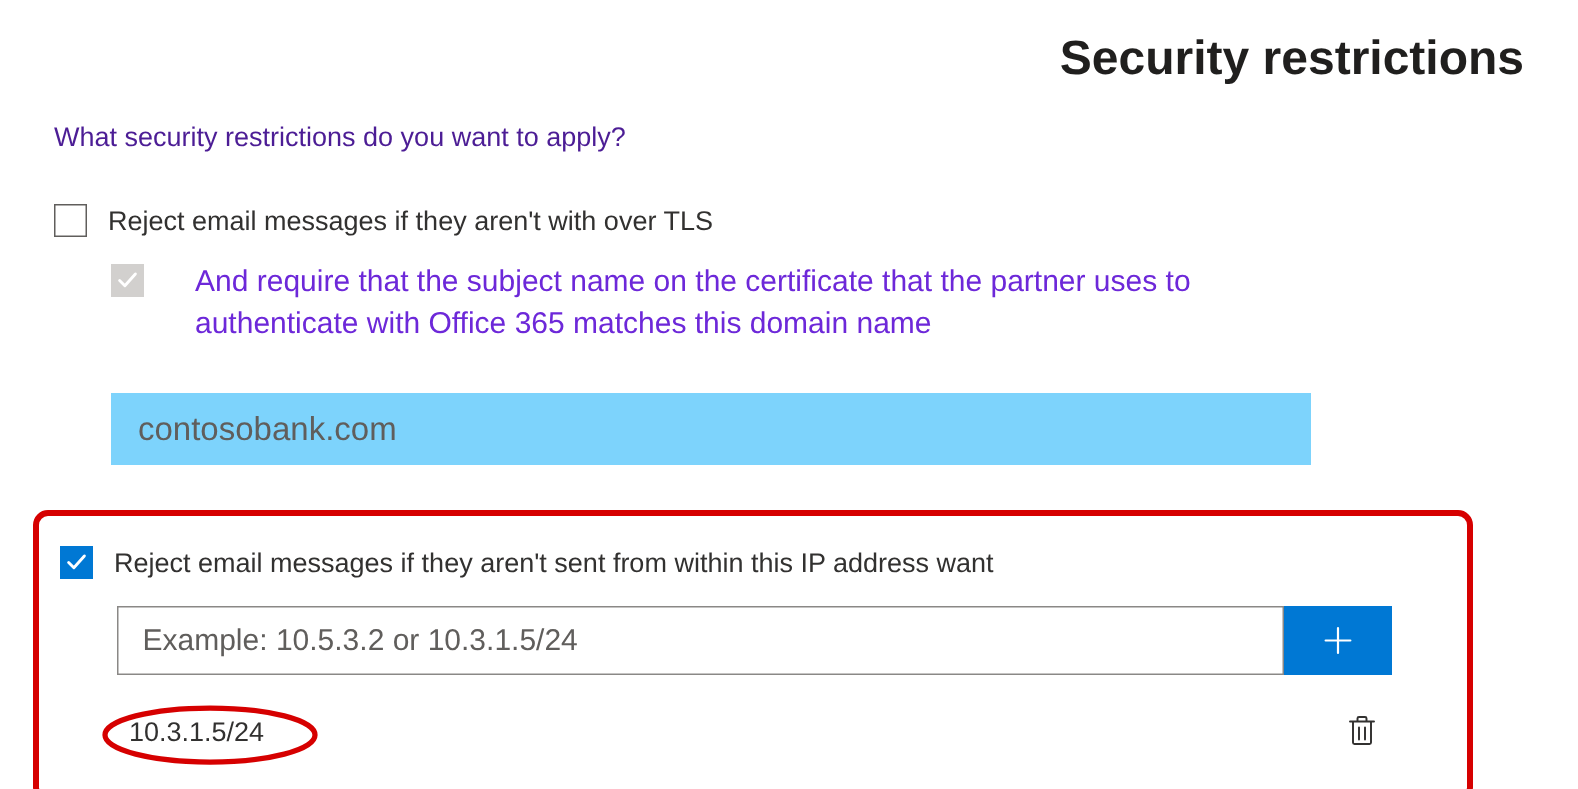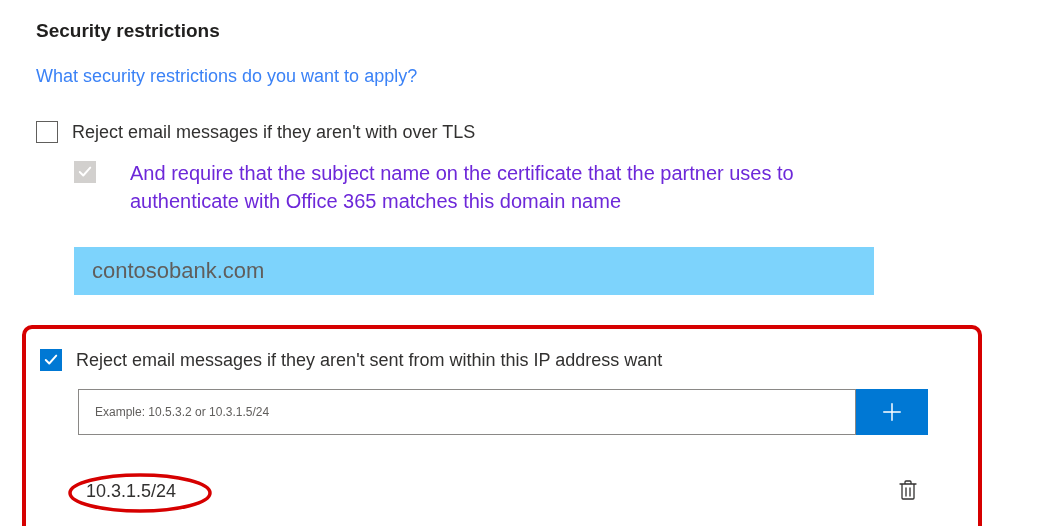--- a/index.html
+++ b/index.html
@@ -5,29 +5,30 @@
     * { box-sizing: border-box; margin: 0; padding: 0; }
     body {
       font-family: 'Segoe UI', Tahoma, sans-serif;
       font-size: 16px;
       color: #323130;
       background: #fff;
       padding: 20px 36px;
       width: 1052px;
     }
     h1.page-title {
-      font-size: 19px;
+      font-size: 32px;
       font-weight: 700;
       margin-bottom: 24px;
       color: #201f1e;
+      text-align: right;
     }
     .intro {
       font-size: 18px;
       margin-bottom: 32px;
-      color: #3b82f6;
+      color: #4c1d95;
     }
     .option-row {
       display: flex;
       align-items: flex-start;
       gap: 14px;
       margin-bottom: 14px;
     }
     .checkbox {
       width: 22px;
       height: 22px;
@@ -89,42 +90,42 @@
       display: flex;
       margin-top: 16px;
       margin-left: 38px;
       width: 850px;
     }
     .ip-input {
       flex: 1;
       height: 46px;
       border: 1px solid #8a8886;
       padding: 0 16px;
-      font-size: 12px;
+      font-size: 20px;
       color: #1d4ed8;
       font-family: inherit;
     }
     .ip-input::placeholder { color: #605e5c; }
     .add-btn {
       width: 72px;
       height: 46px;
       background: #0078d4;
       border: none;
       display: flex;
       align-items: center;
       justify-content: center;
       cursor: pointer;
     }
     .add-btn svg { width: 22px; height: 22px; }
 
     .ip-list-row {
       display: flex;
       align-items: center;
       justify-content: space-between;
-      margin-top: 40px;
+      margin-top: 22px;
       margin-left: 38px;
       width: 850px;
       padding-right: 6px;
     }
     .ip-circle-wrap {
       position: relative;
       display: inline-block;
     }
     .ip-value {
       font-size: 18px;

